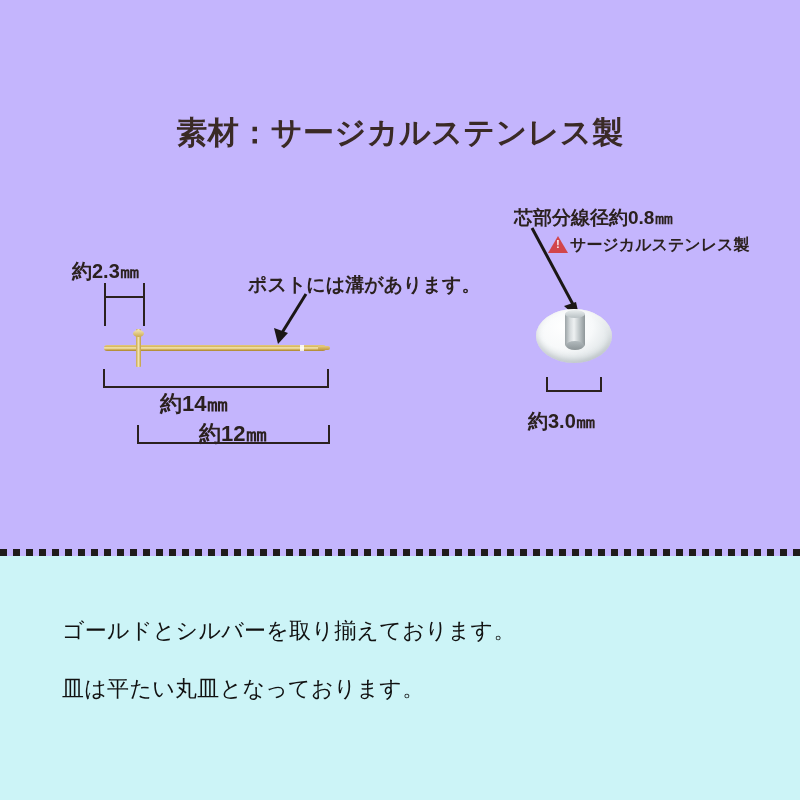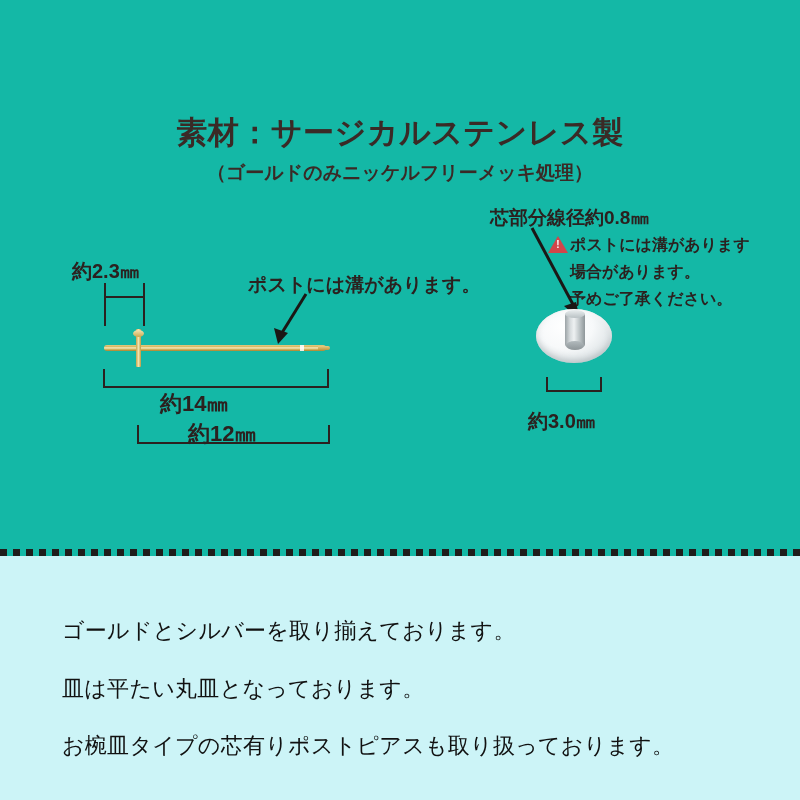--- a/index.html
+++ b/index.html
@@ -7,21 +7,21 @@
   html, body {
     margin: 0; padding: 0;
     width: 800px; height: 800px;
     background: #ffffff;
     font-family: "Liberation Sans", "DejaVu Sans", sans-serif;
     overflow: hidden;
   }
   #page {
     position: relative;
     width: 800px; height: 800px;
-    background: #14b8a6;
+    background: #c4b5fd;
   }
 
   
   .title {
     position: absolute;
     left: 0; right: 0;
     top: 112px;
     text-align: center;
     font-size: 31px;
     font-weight: bold;
@@ -45,24 +45,24 @@
   .lbl {
     position: absolute;
     color: #2b211f;
     white-space: nowrap;
     font-weight: bold;
   }
   .lbl-23 { left: 72px; top: 258px; font-size: 20px; text-align: center; }
   .lbl-post1 { left: 248px; top: 243px; font-size: 19px; }
   .lbl-post2 { left: 248px; top: 272px; font-size: 19px; }
   .lbl-14 { left: 160px; top: 363px; font-size: 22px; margin-top: 26px; }
-  .lbl-12 { left: 188px; top: 419px; font-size: 22px; }
-
-  
-  .lbl-core { left: 490px; top: 205px; font-size: 19px; }
+  .lbl-12 { left: 199px; top: 419px; font-size: 22px; }
+
+  
+  .lbl-core { left: 514px; top: 205px; font-size: 19px; }
   .lbl-w1 { left: 570px; top: 235px; font-size: 16px; }
   .lbl-w2 { left: 570px; top: 262px; font-size: 16px; }
   .lbl-w3 { left: 570px; top: 289px; font-size: 16px; }
   .lbl-30 { left: 528px; top: 408px; font-size: 20px; text-align: center; }
 
   .warn-tri {
     position: absolute;
     left: 548px; top: 236px;
     width: 0; height: 0;
     border-left: 10px solid transparent;
@@ -213,21 +213,20 @@
   .cl1 { top: 616px; }
   .cl2 { top: 674px; }
   .cl3 { top: 731px; }
 </style>
 </head>
 <body>
 
 <div id="page">
 
   <div class="title">素材：サージカルステンレス製</div>
-  <div class="subtitle">（ゴールドのみニッケルフリーメッキ処理）</div>
 
   <div class="lbl lbl-23">約2.3㎜</div>
   <div class="lbl lbl-post2">ポストには溝があります。</div>
 
   <div class="dim dim-h d23-line"></div>
   <div class="dim dim-v d23-c1"></div>
   <div class="dim dim-v d23-c2"></div>
 
   <div class="post-shaft"></div>
   <div class="post-shaft-tip"></div>
@@ -246,23 +245,21 @@
   <div class="dim dim-v d14-c2"></div>
 
   <div class="lbl lbl-12">約12㎜</div>
   <div class="dim dim-h d12-line"></div>
   <div class="dim dim-v d12-c1"></div>
   <div class="dim dim-v d12-c2"></div>
 
   <div class="lbl lbl-core">芯部分線径約0.8㎜</div>
 
   <div class="warn-tri"></div>
-  <div class="lbl lbl-w1">ポストには溝があります</div>
-  <div class="lbl lbl-w2">場合があります。</div>
-  <div class="lbl lbl-w3">予めご了承ください。</div>
+  <div class="lbl lbl-w1">サージカルステンレス製</div>
 
   <svg class="arrow-svg" style="left:528px; top:226px;" width="70" height="96">
     <line x1="4" y1="2" x2="48" y2="84" stroke="#1b1715" stroke-width="3"></line>
     <polygon points="52,94 36,80 48,76" fill="#1b1715"></polygon>
   </svg>
 
   <div class="backing">
     <div class="backing-disc"></div>
     <div class="backing-core"></div>
     <div class="backing-core-top"></div>
@@ -272,15 +269,14 @@
   <div class="dim dim-h d30-line"></div>
   <div class="dim dim-v d30-c1"></div>
   <div class="dim dim-v d30-c2"></div>
   <div class="lbl lbl-30">約3.0㎜</div>
 
   <div class="divider"></div>
 
   <div class="cyan"></div>
   <div class="cyan-line cl2">皿は平たい丸皿となっております。</div>
   <div class="cyan-line cl1">ゴールドとシルバーを取り揃えております。</div>
-  <div class="cyan-line cl3">お椀皿タイプの芯有りポストピアスも取り扱っております。</div>
 
 </div>
 
 </body></html>

